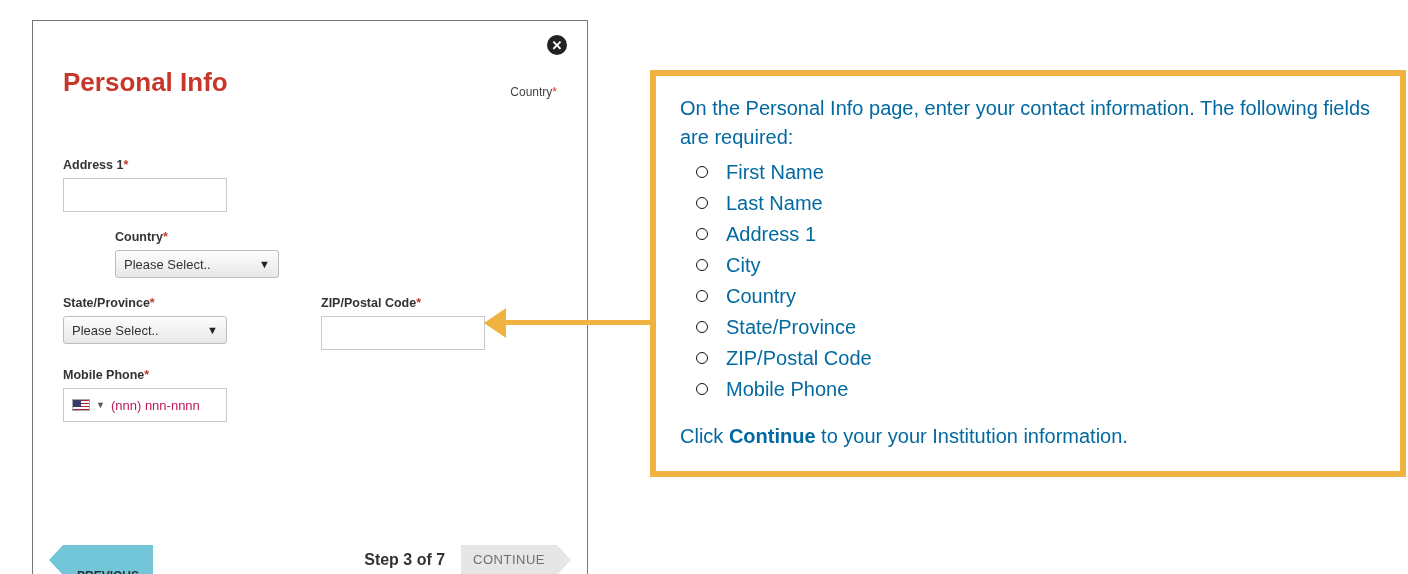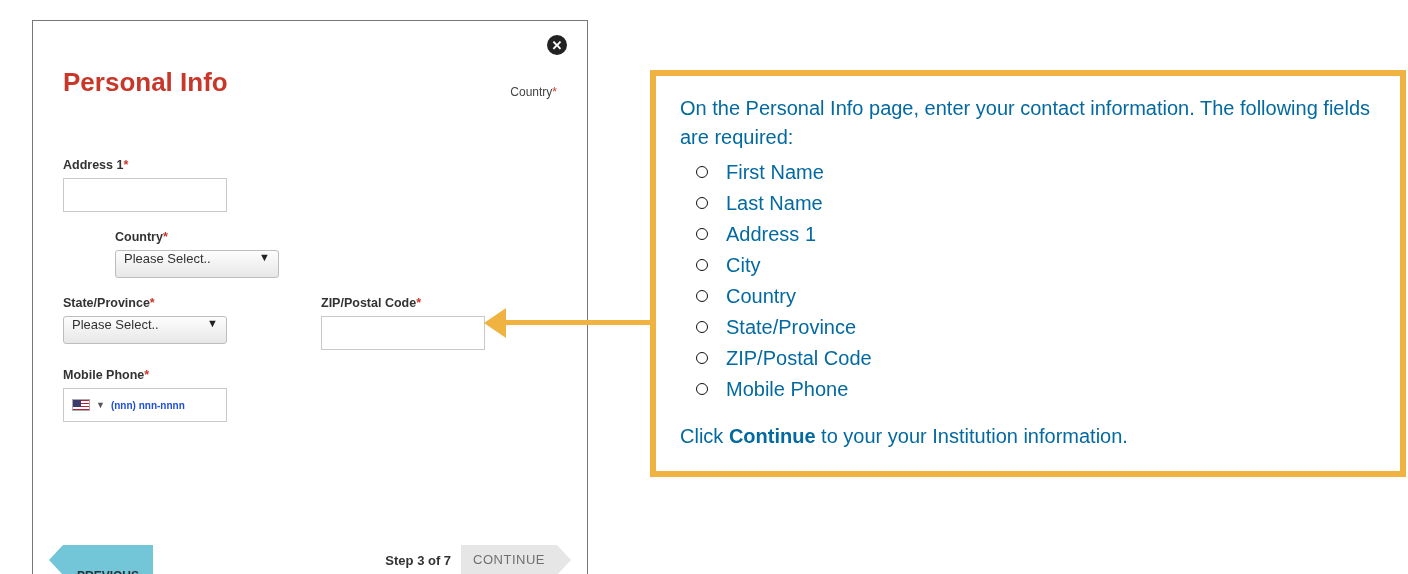--- a/index.html
+++ b/index.html
@@ -59,44 +59,44 @@
     border: 1px solid #c9c9c9; background: #fff;
     display: flex; align-items: center; padding: 0 8px; gap: 6px;
   }
   .flag {
     width: 18px; height: 12px; display: inline-block;
     background: linear-gradient(#b22234 0 7.7%, #fff 7.7% 15.4%, #b22234 15.4% 23.1%, #fff 23.1% 30.8%, #b22234 30.8% 38.5%, #fff 38.5% 46.2%, #b22234 46.2% 53.8%,#fff 53.8% 61.5%, #b22234 61.5% 69.2%, #fff 69.2% 76.9%, #b22234 76.9% 84.6%, #fff 84.6% 92.3%, #b22234 92.3% 100%);
     position: relative; border:1px solid #aaa;
   }
   .flag::before { content:""; position:absolute; left:0; top:0; width:8px; height:7px; background:#3c3b6e; }
   .flag-caret { font-size: 9px; color:#555; }
-  .phone-ph { color:#1d4ed8; font-size:10px; flex:1;font-weight:bold; }
+  .phone-ph { color:#be185d; font-size:13px; flex:1; }
 
   .select {
     height: 28px; width: 164px;
     border: 1px solid #bdbdbd; border-radius: 3px;
     background: linear-gradient(#fdfdfd,#e7e7e7);
-    display: flex; justify-content: space-between;
+    display: flex; align-items: center; justify-content: space-between;
     padding: 0 8px; font-size: 13px; color:#333; cursor:pointer;
   }
   .select .caret { font-size: 11px; color:#222; }
 
   
   .footer { position:absolute; left:30px; right:30px; bottom:18px; display:flex; align-items:center; justify-content:space-between; }
   .prev-btn {
     position: relative; height: 30px; line-height:30px;
     background:#72c6d8; color:#263238; font-weight:bold; font-size:12px;
     padding: 16px 14px 0 14px; text-decoration: underline; cursor:pointer;
   }
   .prev-btn::before{
     content:""; position:absolute; left:-14px; top:0;
     border-top:15px solid transparent; border-bottom:15px solid transparent;
     border-right:14px solid #72c6d8;
   }
-  .step-txt { font-size:13px; color:#333; font-weight:bold; margin-right:10px; }
+  .step-txt { font-size:16px; color:#333; font-weight:bold; margin-right:16px; }
   .cont-btn {
     position: relative; height: 30px; line-height:30px;
     background:#e6e6e6; color:#6f6f6f; font-size:13px; letter-spacing:0.5px;
     padding: 0 12px 0 12px; cursor:pointer;
   }
   .cont-btn::after{
     content:""; position:absolute; right:-14px; top:0;
     border-top:15px solid transparent; border-bottom:15px solid transparent;
     border-left:14px solid #e6e6e6;
   }

